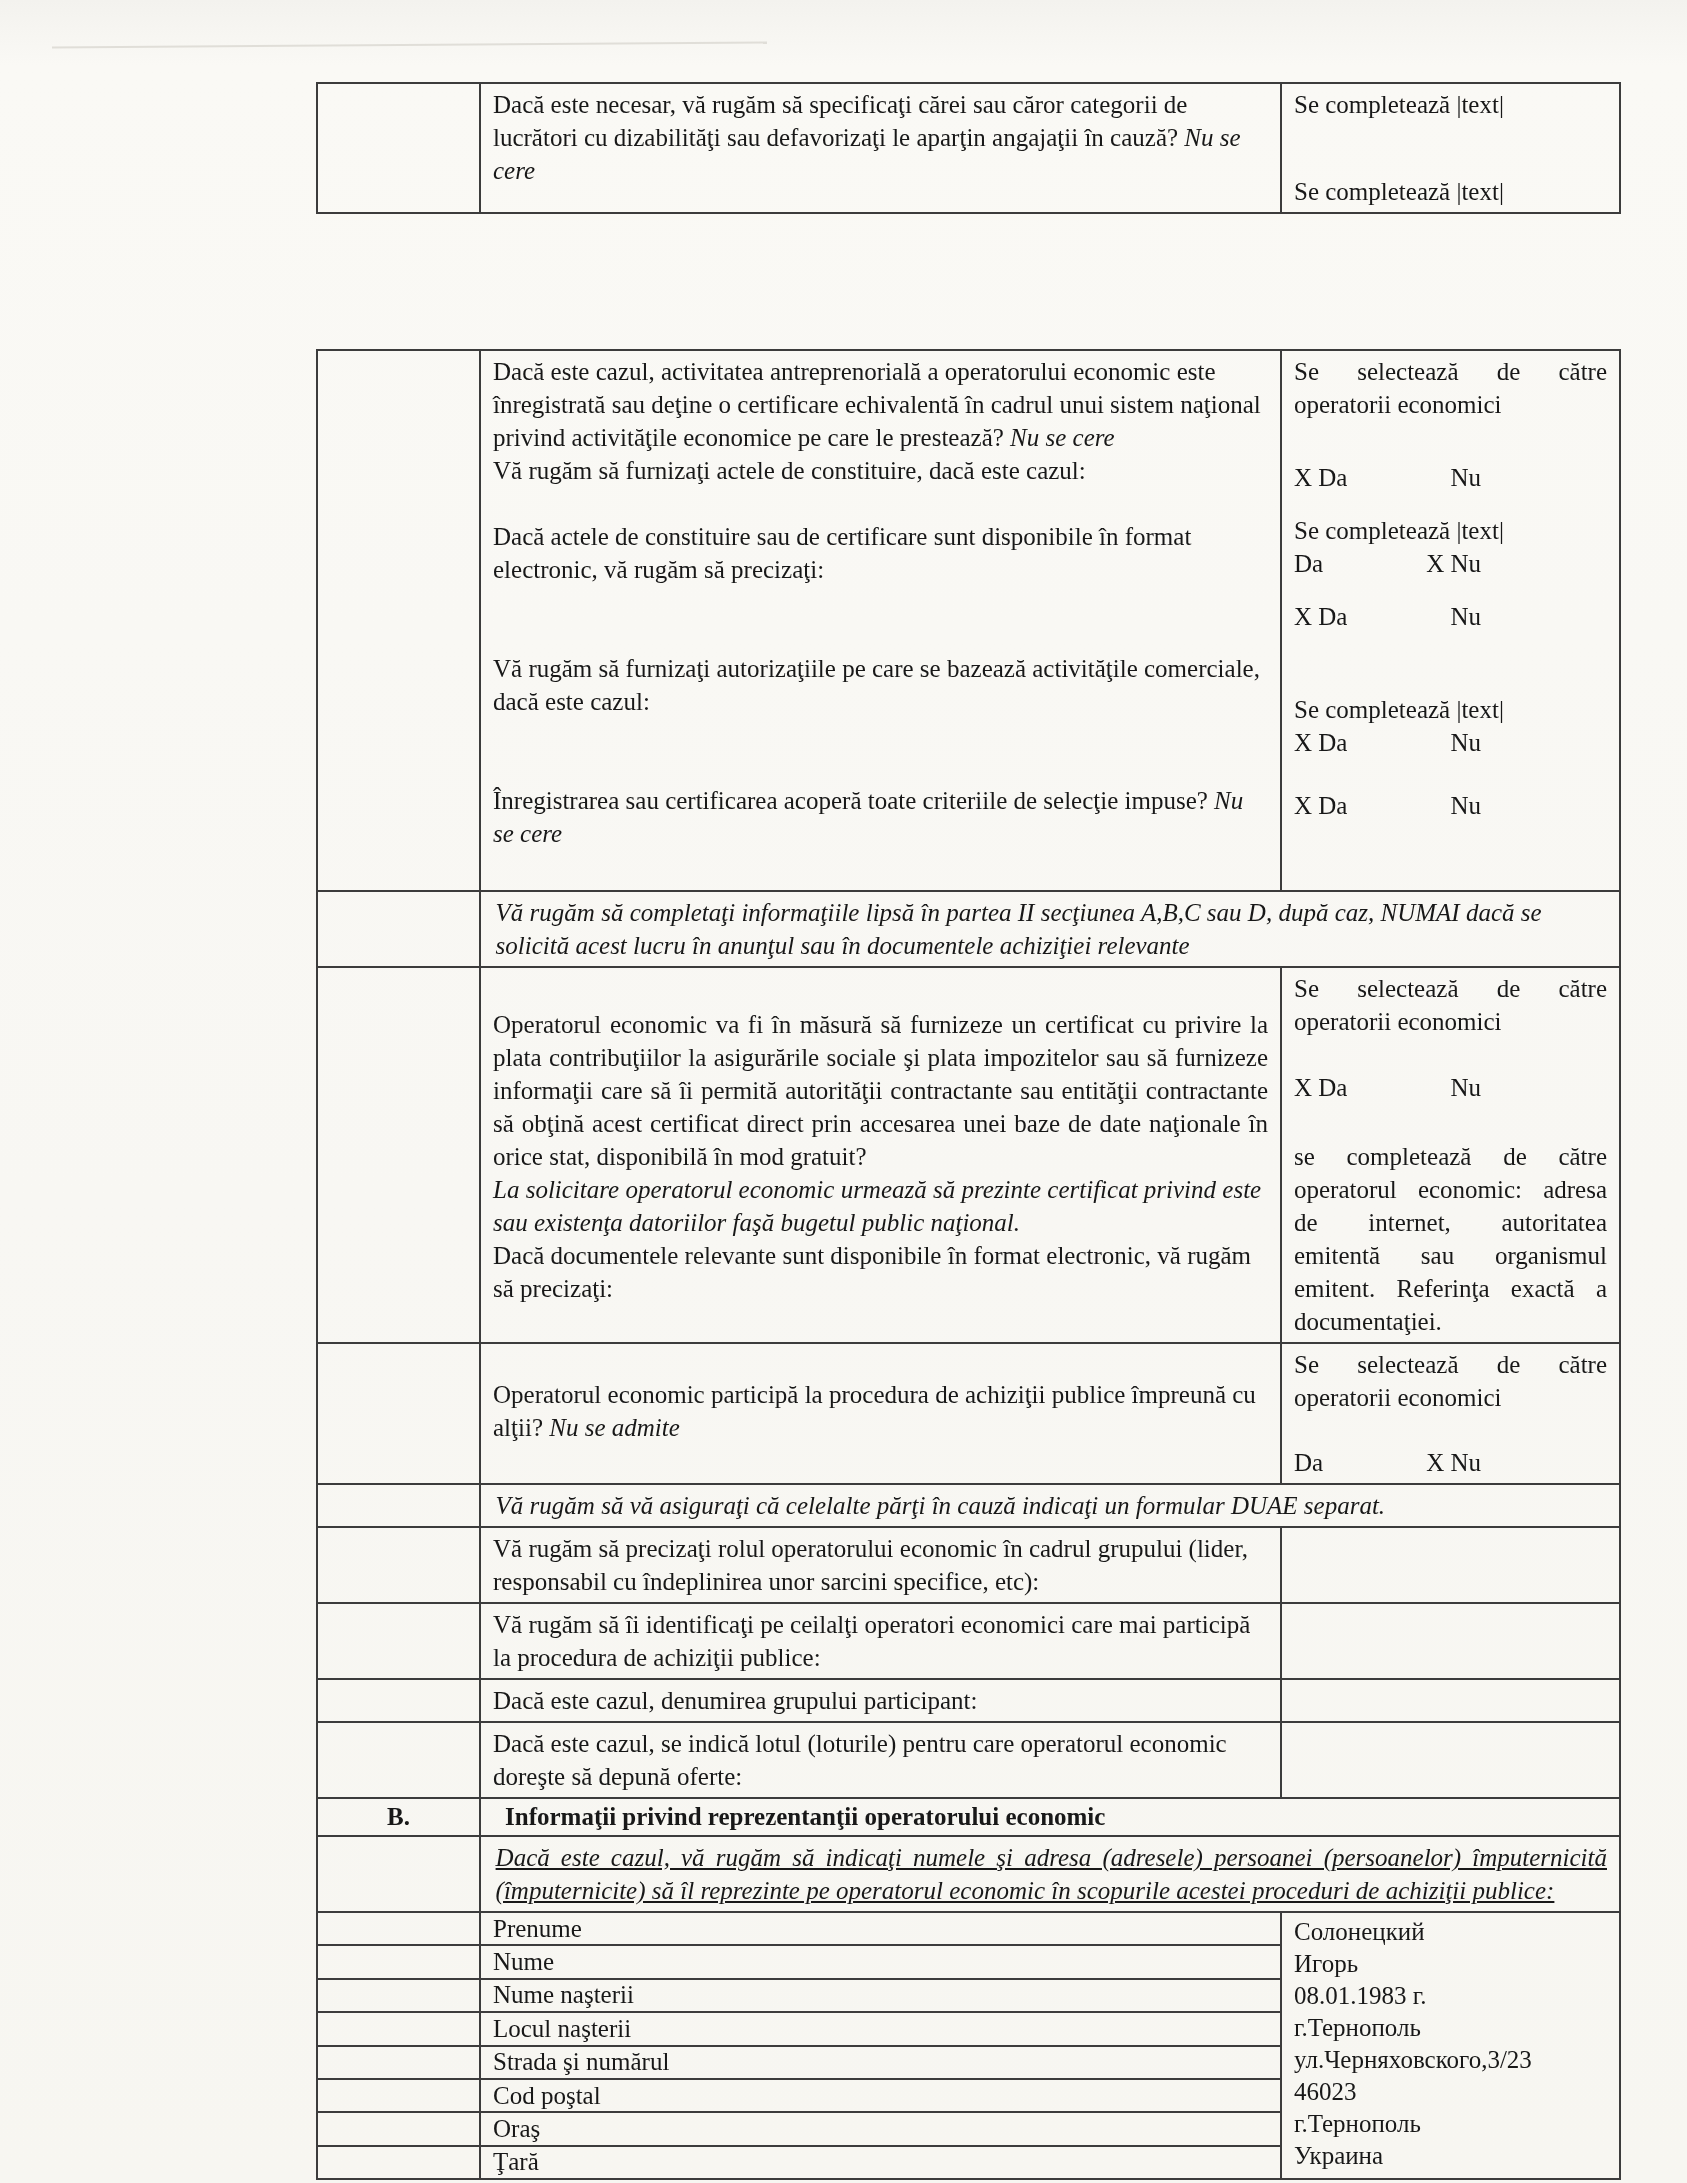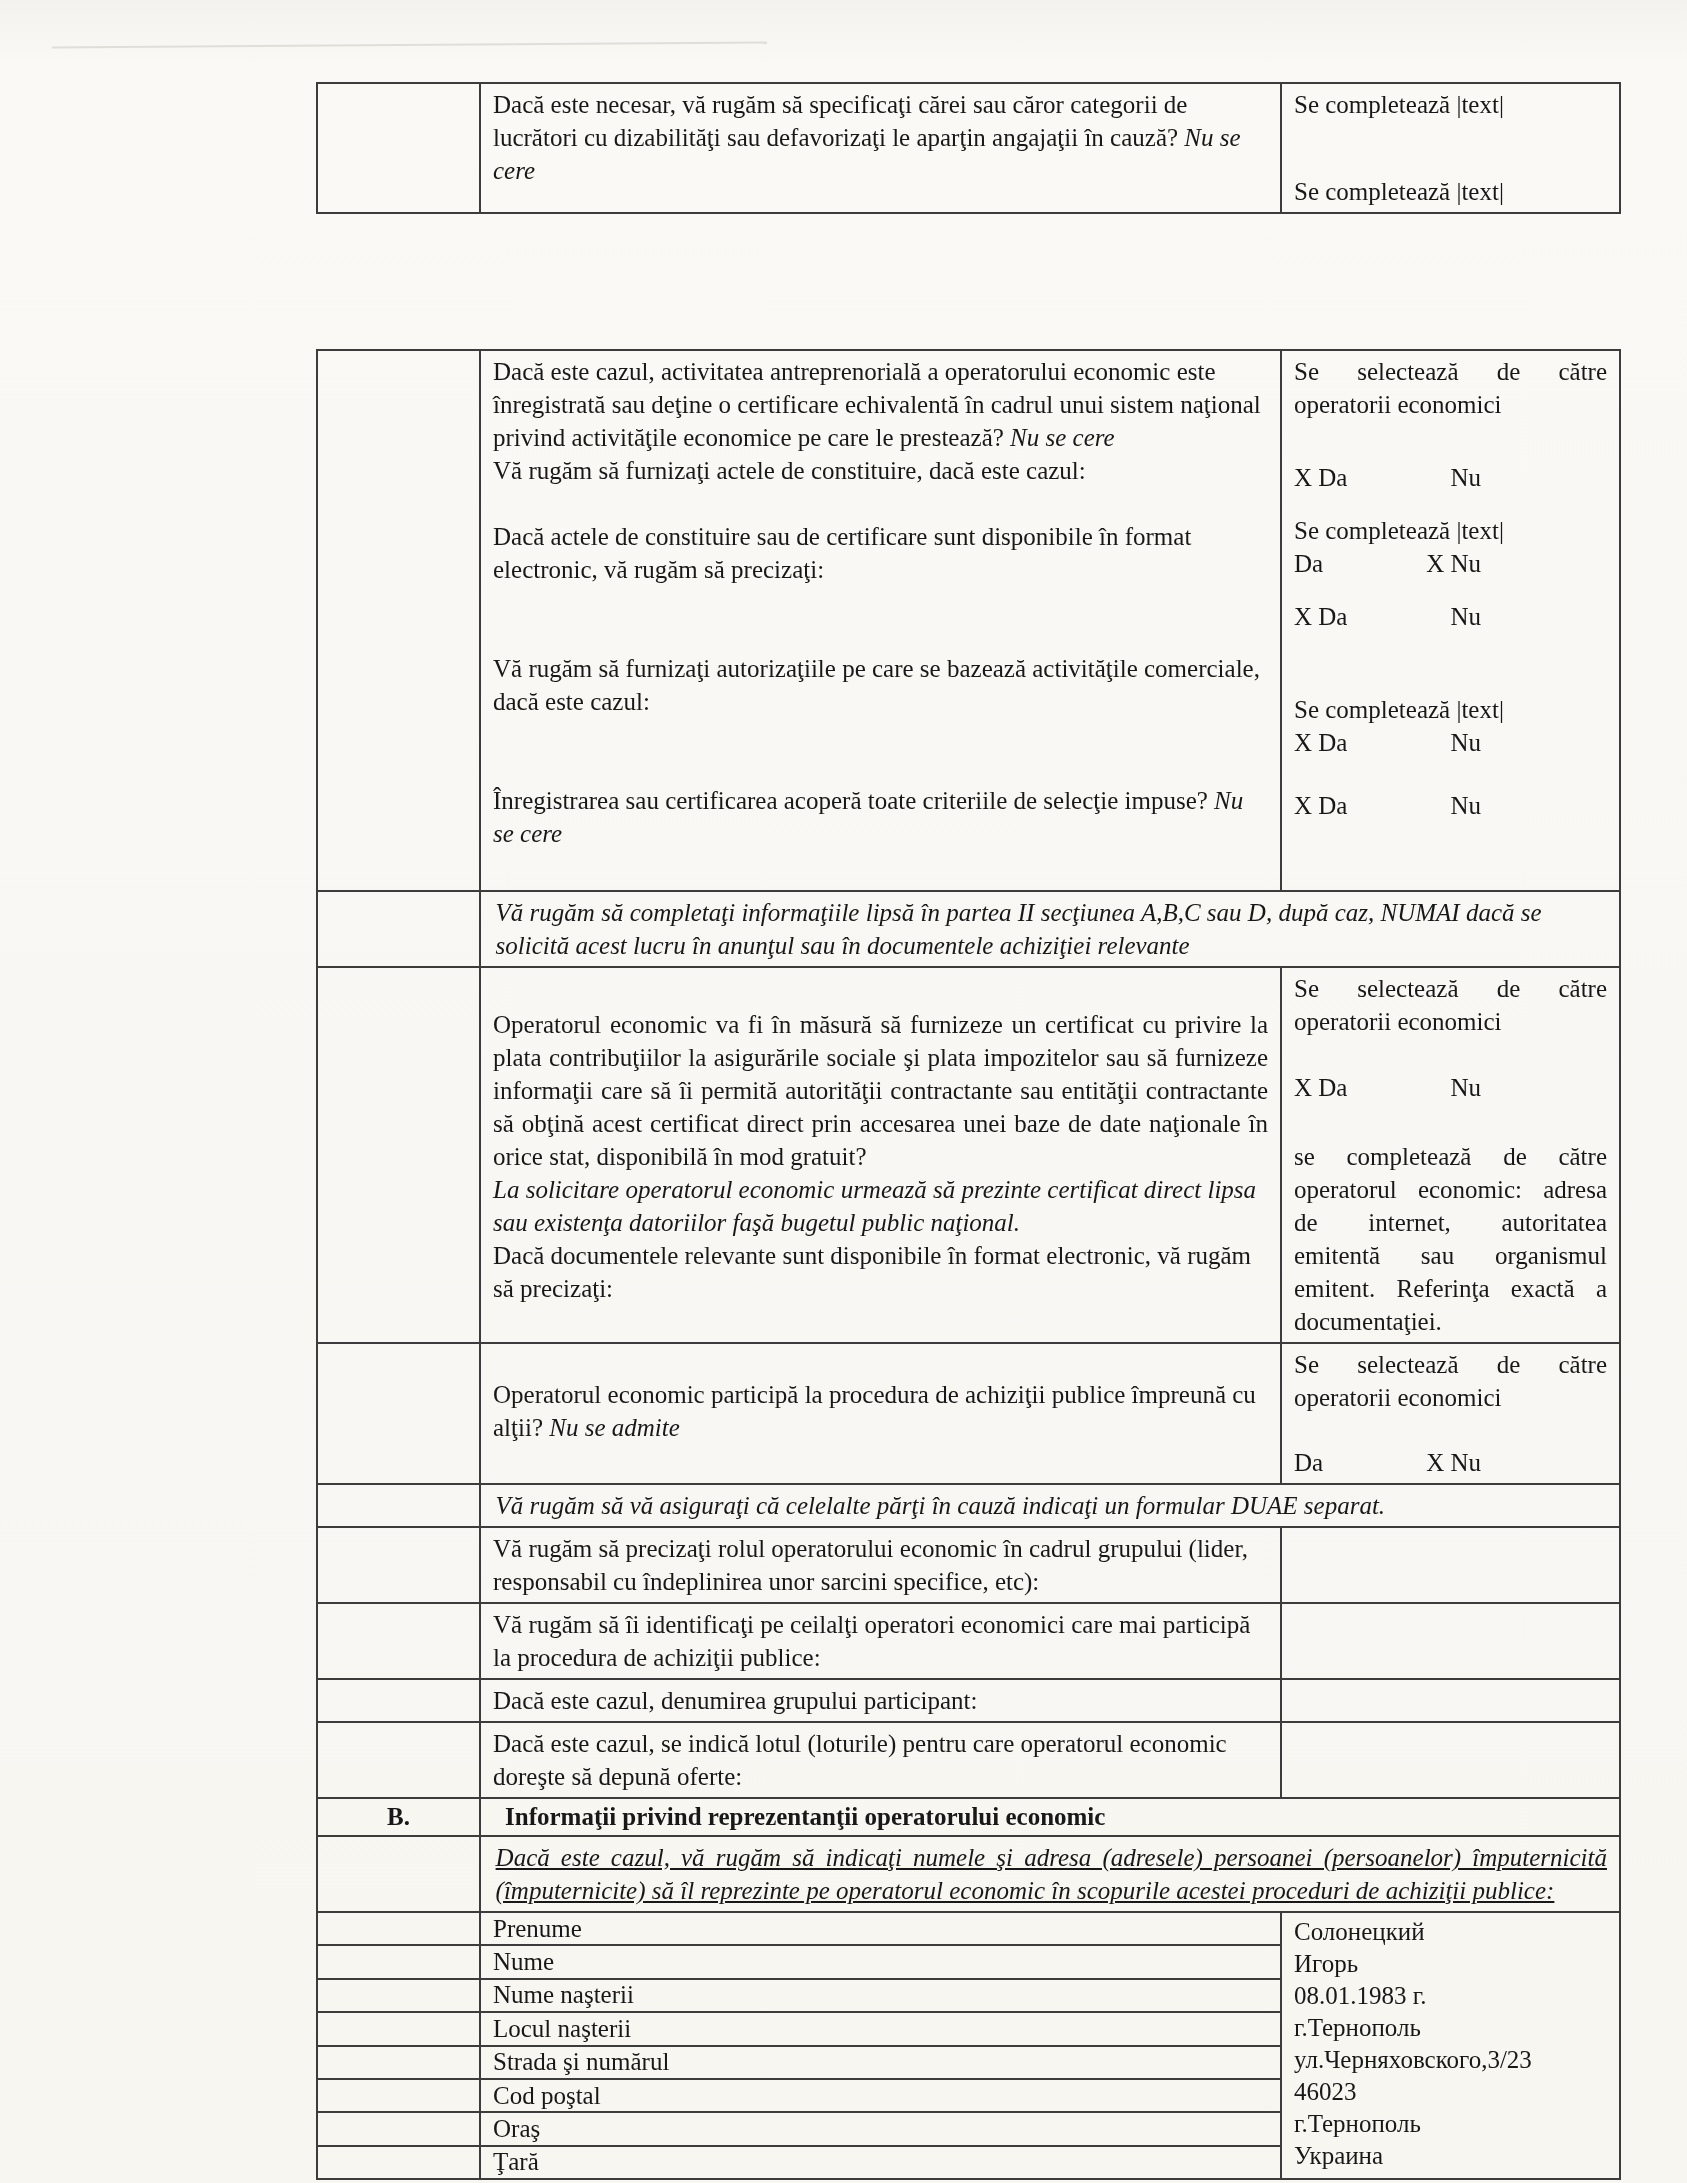--- a/index.html
+++ b/index.html
@@ -128,21 +128,21 @@
 
     <tr class="h-note1 note-row">
       <td class="c1"></td>
       <td colspan="2">Vă rugăm să completaţi informaţiile lipsă în partea II secţiunea A,B,C sau D, după caz, NUMAI dacă se solicită acest lucru în anunţul sau în documentele achiziţiei relevante</td>
     </tr>
 
     <tr class="h-tax">
       <td class="c1"></td>
       <td class="c2">
         <p class="q just" style="margin-top:36px">Operatorul economic va fi în măsură să furnizeze un certificat cu privire la plata contribuţiilor la asigurările sociale şi plata impozitelor sau să furnizeze informaţii care să îi permită autorităţii contractante sau entităţii contractante să obţină acest certificat direct prin accesarea unei baze de date naţionale în orice stat, disponibilă în mod gratuit?</p>
-        <p class="q it">La solicitare operatorul economic urmează să prezinte certificat direct lipsa sau existenţa datoriilor faşă bugetul public naţional.</p>
+        <p class="q it">La solicitare operatorul economic urmează să prezinte certificat privind este sau existenţa datoriilor faşă bugetul public naţional.</p>
         <p class="q">Dacă documentele relevante sunt disponibile în format electronic, vă rugăm să precizaţi:</p>
       </td>
       <td class="c3">
         <div class="aselect">Se selectează de către operatorii economici</div>
         <div class="optline" style="margin-top:33px">
           <span>X Da</span>
           <span>Nu</span>
         </div>
         <div class="aselect" style="margin-top:36px">se completează de către operatorul economic: adresa de internet, autoritatea emitentă sau organismul emitent. Referinţa exactă a documentaţiei.</div>
       </td>

